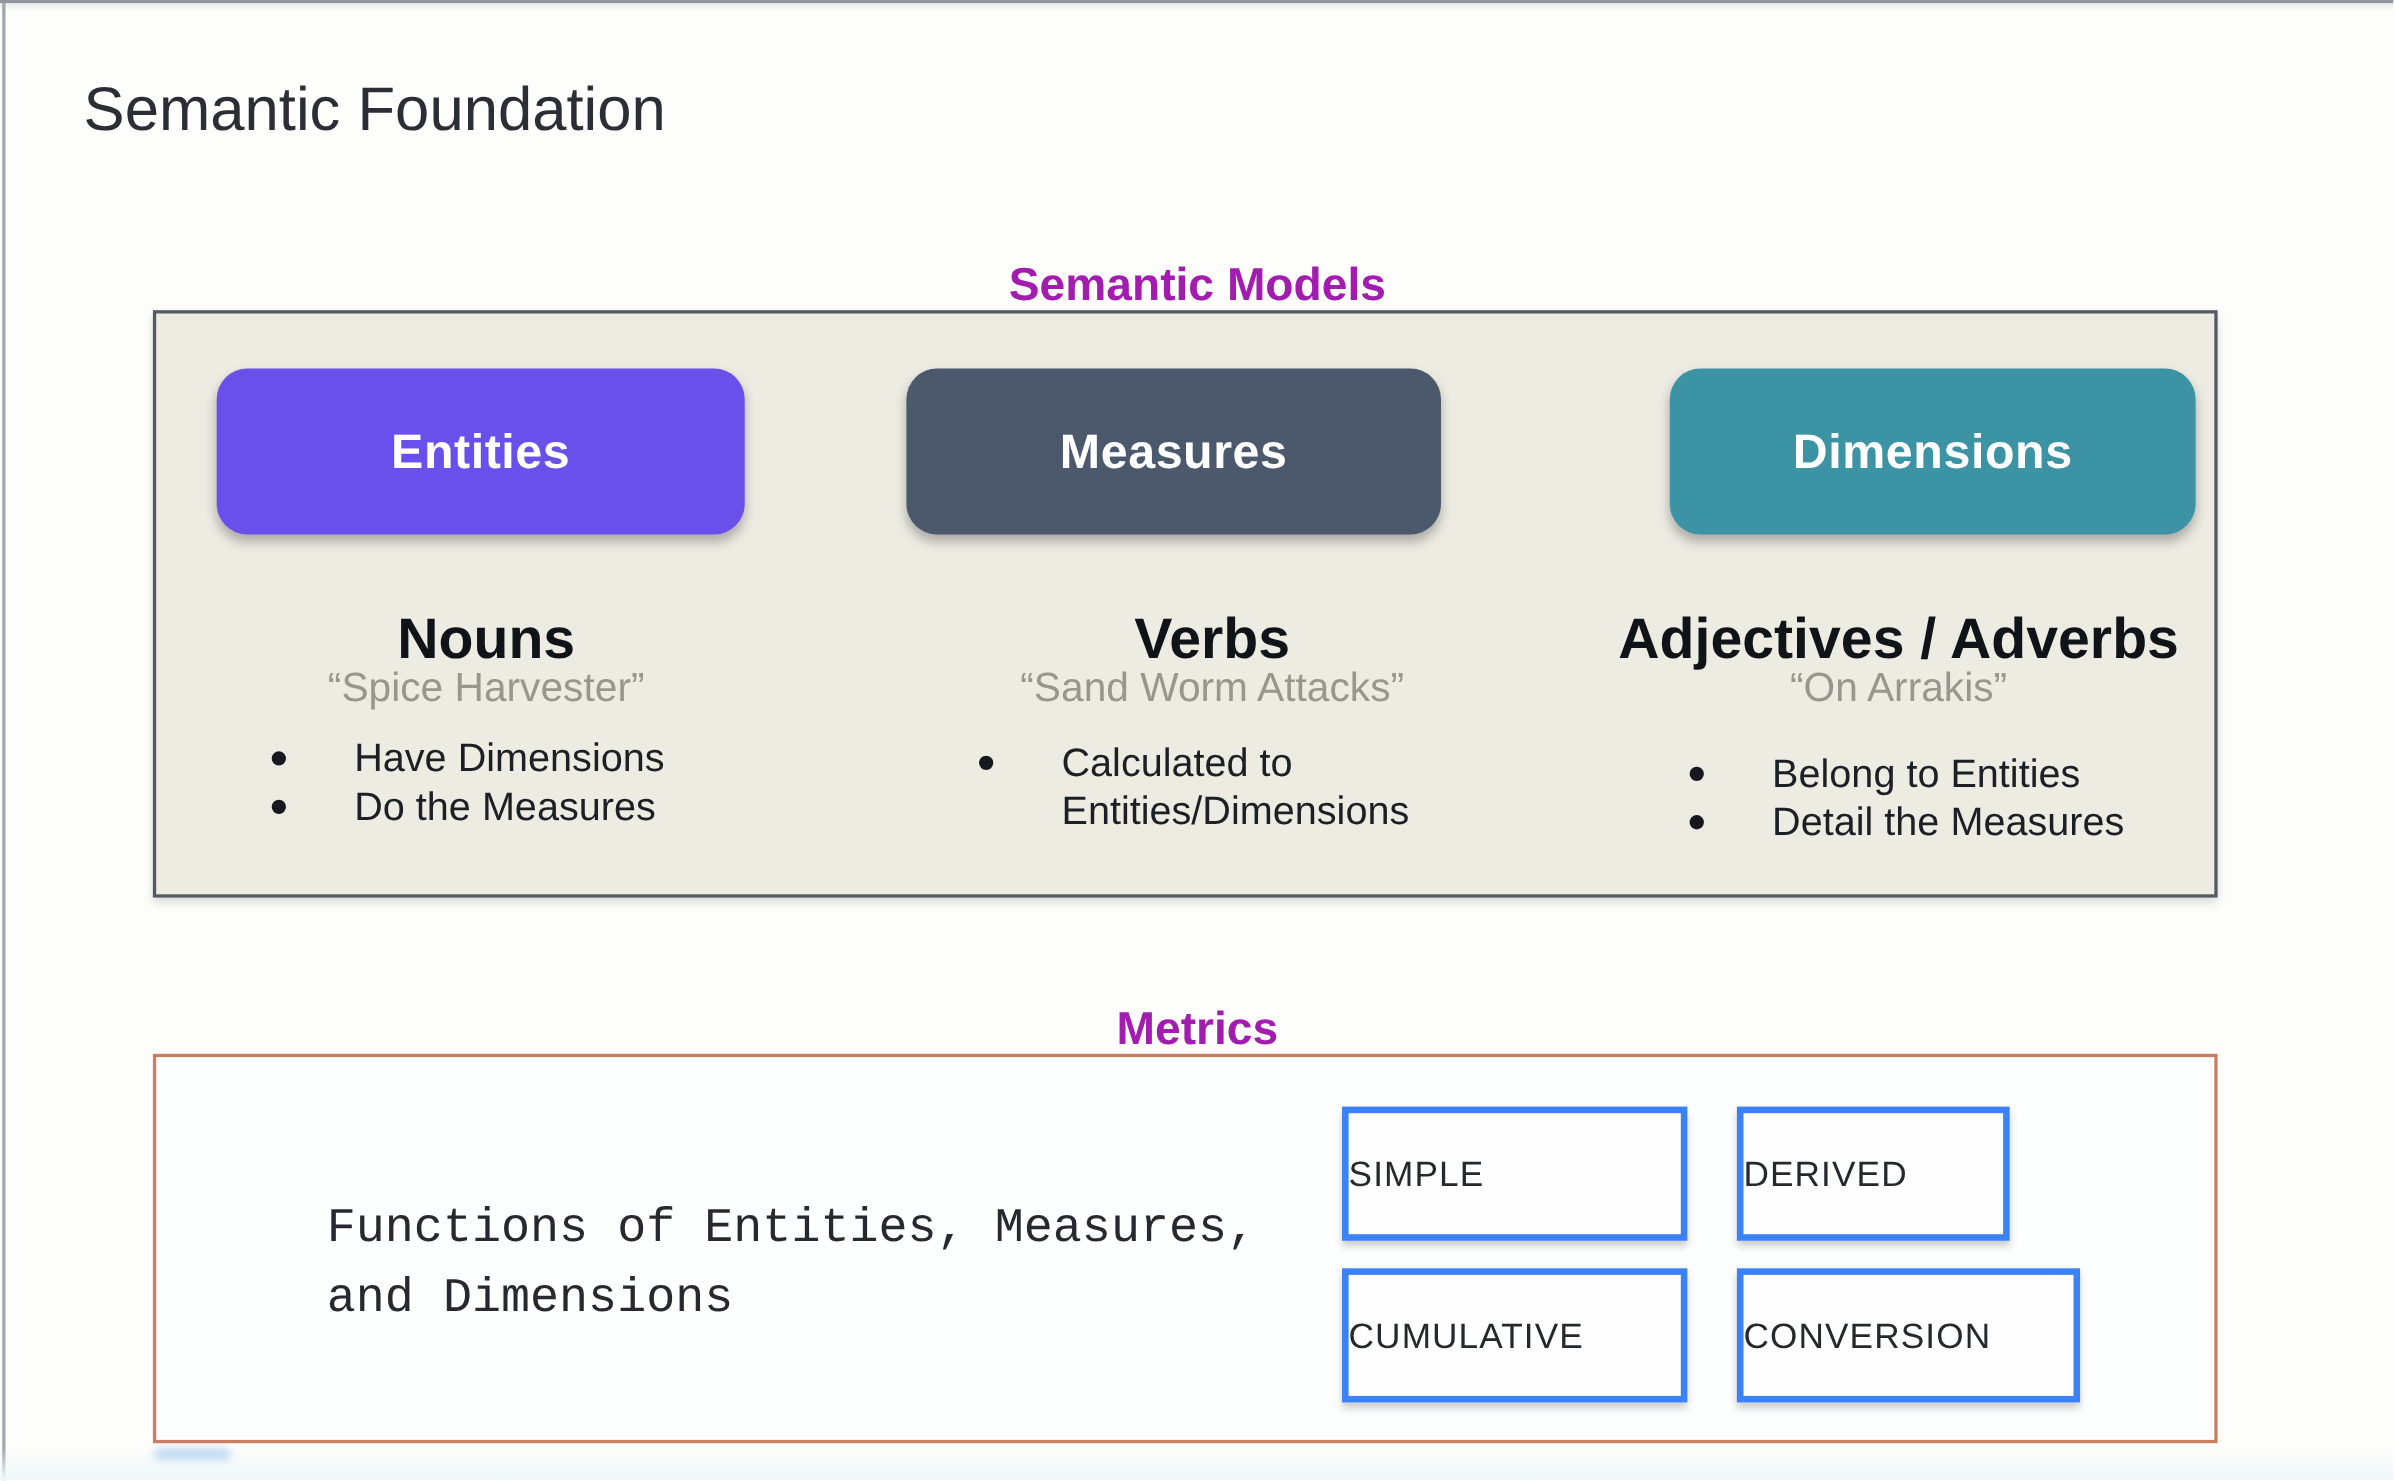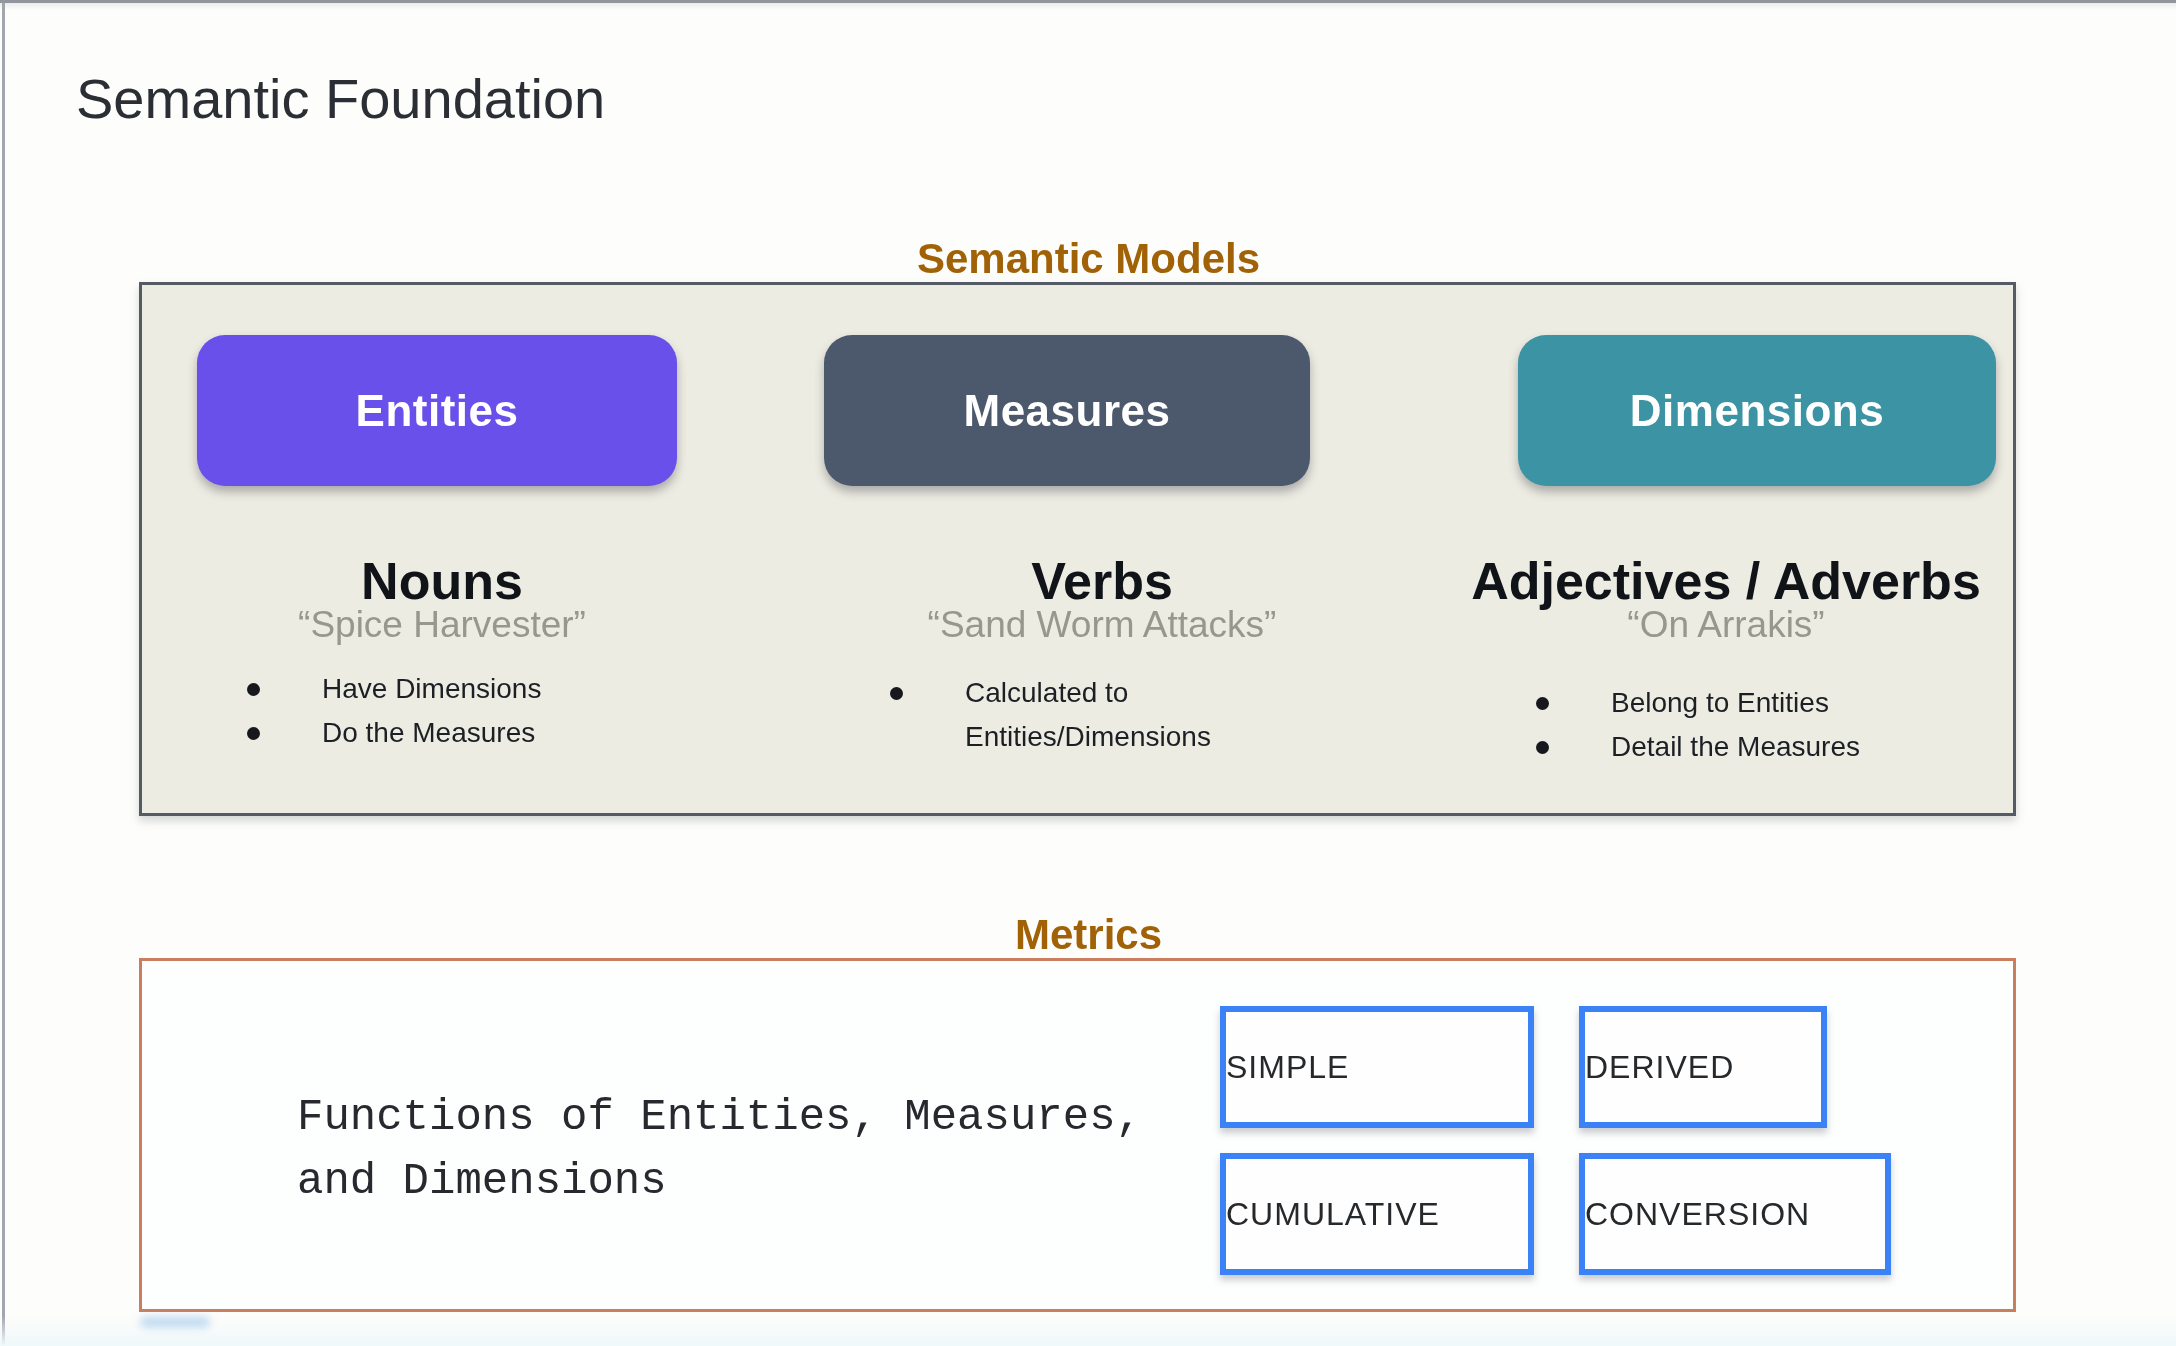--- a/index.html
+++ b/index.html
@@ -18,21 +18,21 @@
   .blue-smudge{position:absolute;left:140px;top:1317px;width:70px;height:10px;background:rgba(110,170,230,.45);filter:blur(4px);border-radius:5px;}
 
   .page-title{
     position:absolute;left:76px;top:68px;
     font-size:56px;line-height:1.1;font-weight:400;
     color:#2b2e34;letter-spacing:0px;
   }
 
   .section-heading{
     position:absolute;width:1877px;left:150px;
-    text-align:center;font-size:42px;font-weight:700;color:#a16207;line-height:1;
+    text-align:center;font-size:42px;font-weight:700;color:#a21caf;line-height:1;
   }
   .models-heading{top:238px;}
   .metrics-heading{top:914px;}
 
   .models-panel{
     position:absolute;left:139px;top:282px;width:1877px;height:534px;
     background:#edece2;border:3px solid #555b64;box-sizing:border-box;
     box-shadow:0 5px 8px rgba(140,145,150,.35);
   }
   .pill{
@@ -56,21 +56,21 @@
   .bullets{position:absolute;display:flex;flex-direction:column;}
   .bullets-0{left:105px;top:382px;}
   .bullets-1{left:748px;top:386px;}
   .bullets-2{left:1394px;top:396px;}
   .bullet-row{display:flex;align-items:flex-start;min-height:44px;}
   .bullet-dot{
     flex:0 0 auto;width:13px;height:13px;border-radius:50%;
     background:#16181d;margin-top:16px;margin-right:62px;
   }
   .bullet-text{
-    font-size:28px;line-height:44px;color:#1c1f24;
+    font-size:36px;line-height:44px;color:#1c1f24;
     white-space:pre-line;text-align:left;
   }
 
   .metrics-panel{
     position:absolute;left:139px;top:958px;width:1877px;height:354px;
     background:#fdfefe;border:3px solid #c97e60;box-sizing:border-box;
   }
   .metrics-description{
     position:absolute;left:155px;top:124px;
     font-size:44px;line-height:64px;color:#26292e;

